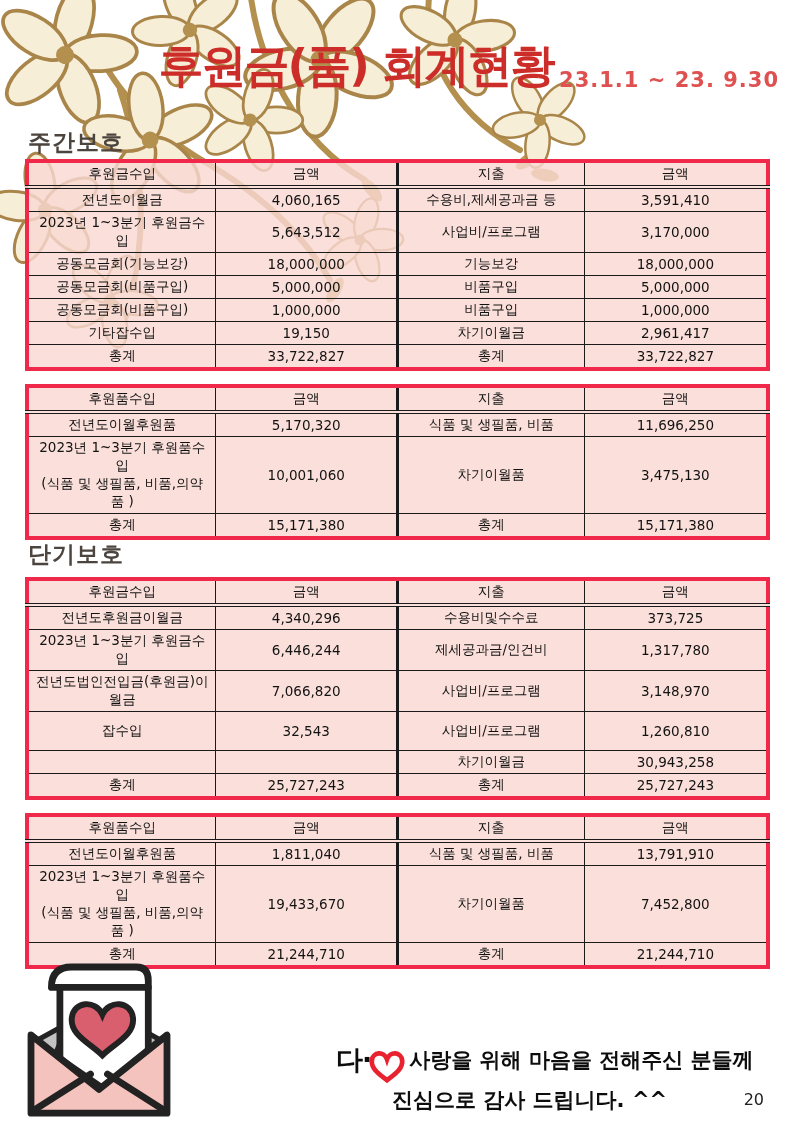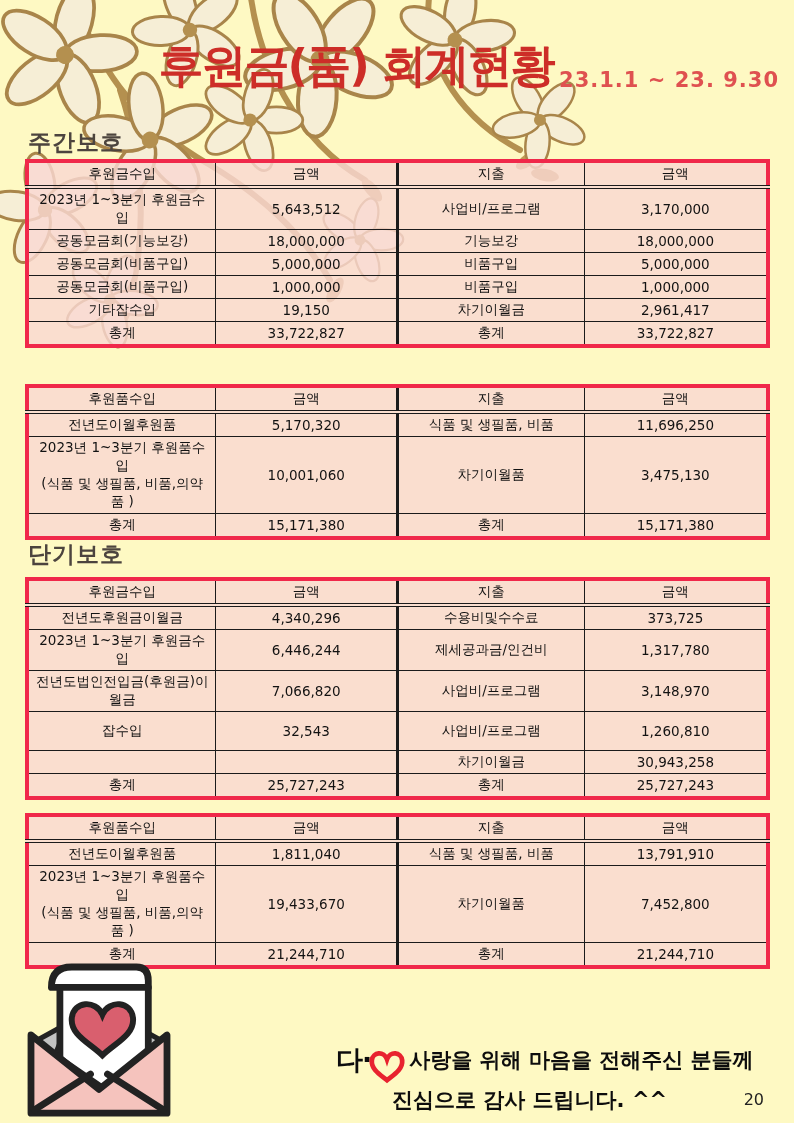--- a/index.html
+++ b/index.html
@@ -1,19 +1,19 @@
 <!DOCTYPE html>
 <html><head>
 <meta charset="utf-8">
 <style>
   * { margin:0; padding:0; box-sizing:border-box; }
   html,body { background:#9a9a9a; }
   .page {
     position:relative; width:794px; height:1123px; margin:0 auto;
-    background:#fef9c3; overflow:hidden; color:#121212;
+    background:#ffffff; overflow:hidden; color:#121212;
     font-family:"DejaVu Sans","Liberation Sans",sans-serif;
   }
   .deco { position:absolute; top:0; left:0; pointer-events:none; }
 
   .title {
     position:absolute; top:36px; left:138px; width:436px; text-align:center;
     font-size:45px; font-weight:bold; letter-spacing:-2px; color:#cd2d28;
   }
   .date {
     position:absolute; top:68px; right:15px;
@@ -115,20 +115,26 @@
       <thead>
         <tr>
           <th>후원금수입</th>
           <th>금액</th>
           <th>지출</th>
           <th>금액</th>
         </tr>
       </thead>
       <tbody>
         <tr>
+          <td>전년도이월금</td>
+          <td>4,060,165</td>
+          <td>수용비,제세공과금 등</td>
+          <td>3,591,410</td>
+        </tr>
+        <tr>
           <td>2023년 1~3분기 후원금수입</td>
           <td>5,643,512</td>
           <td>사업비/프로그램</td>
           <td>3,170,000</td>
         </tr>
         <tr>
           <td>공동모금회(기능보강)</td>
           <td>18,000,000</td>
           <td>기능보강</td>
           <td>18,000,000</td>

